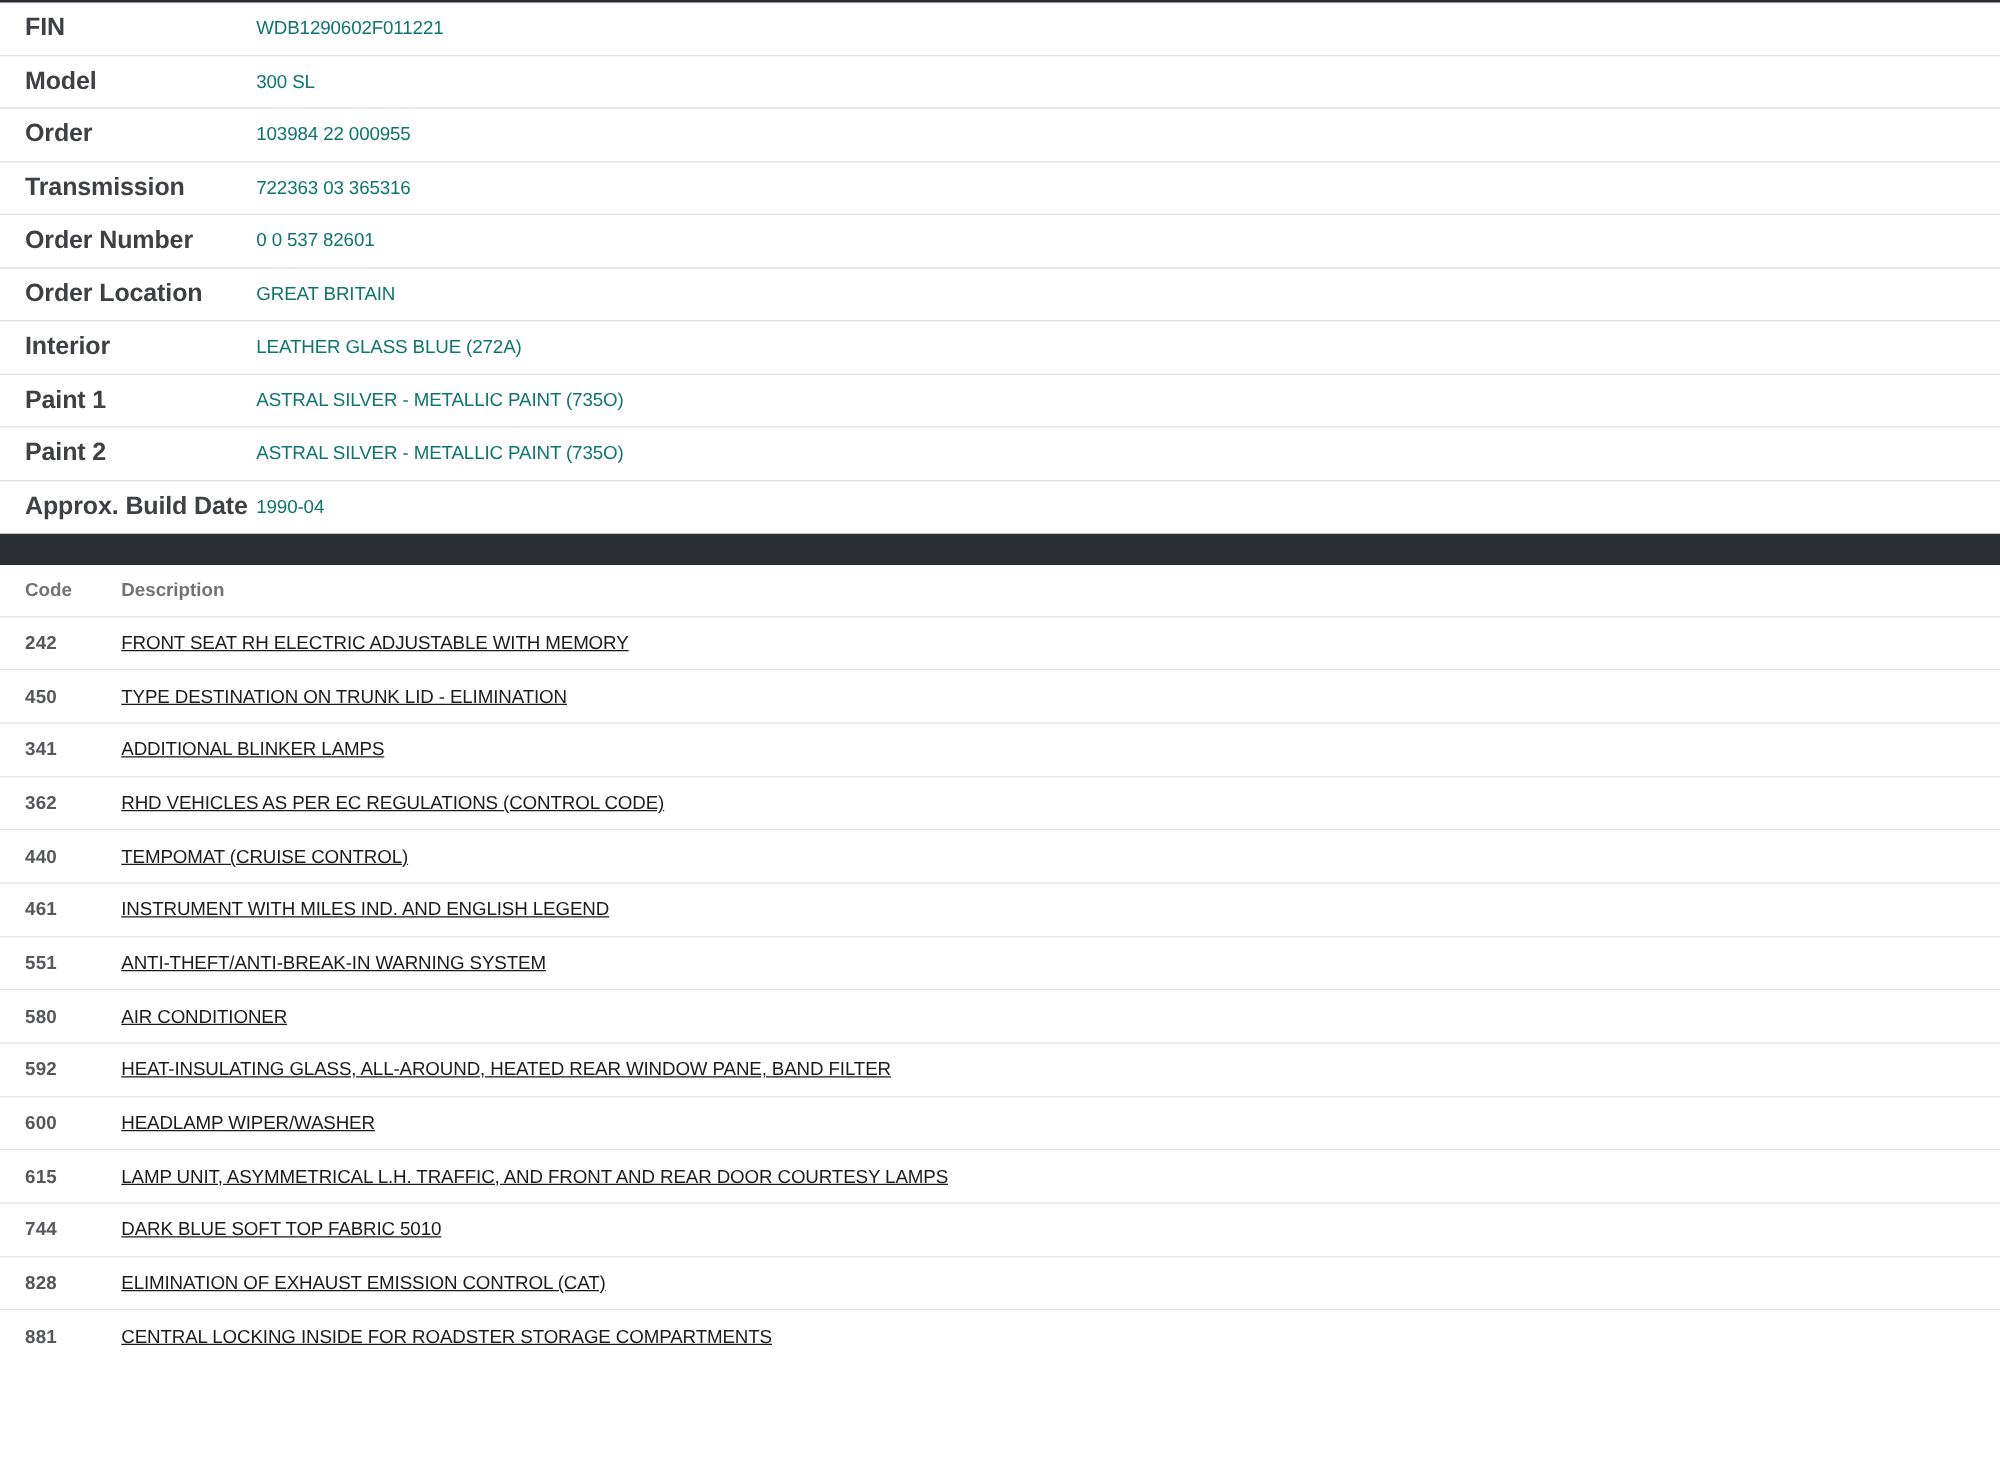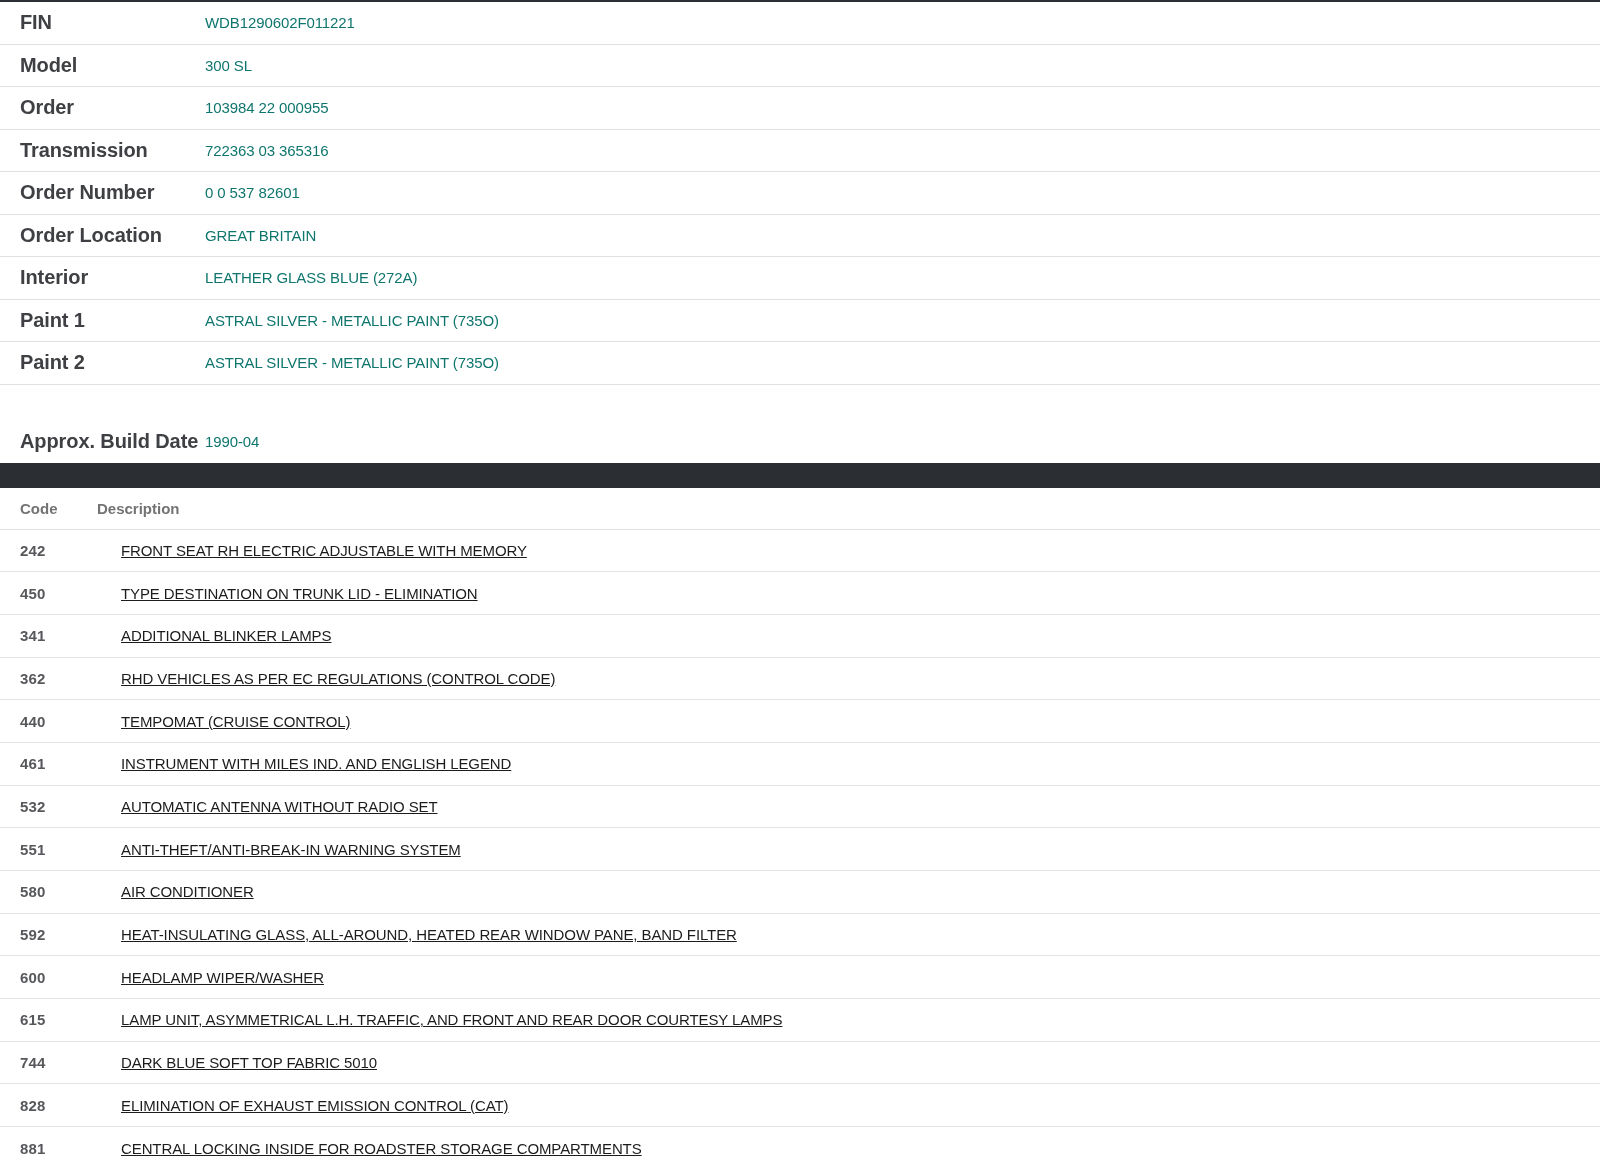--- a/index.html
+++ b/index.html
@@ -16,21 +16,21 @@
   }
 
   
   .info-table { width: 100%; }
   .info-row {
     display: flex;
     align-items: center;
     height: 42.5px;
     border-bottom: 1px solid #e1e1e1;
   }
-  .info-row:last-child { border-bottom: none; margin-top: 36px; }
+  .info-row:last-child { border-bottom: none; }
   .info-label {
     width: 205px;
     padding-left: 20px;
     font-size: 20px;
     font-weight: 700;
     color: #3e4043;
     letter-spacing: -0.1px;
   }
   .info-value {
     font-size: 15px;
@@ -56,21 +56,20 @@
     font-size: 15px;
     font-weight: 700;
     color: #737373;
   }
   .opt-row {
     display: flex;
     align-items: center;
     height: 42.7px;
     border-bottom: 1px solid #e4e4e4;
     font-size: 15px;
-    gap: 24px;
   }
   .opt-row:last-child { border-bottom: none; }
   .col-code {
     width: 97px;
     padding-left: 20px;
     flex-shrink: 0;
   }
   .opt-code {
     width: 97px;
     padding-left: 20px;
@@ -177,24 +176,20 @@
         <div class="opt-row">
           <div class="opt-code">440</div>
           <div class="opt-desc">TEMPOMAT (CRUISE CONTROL)</div>
         </div>
 
         <div class="opt-row">
           <div class="opt-code">461</div>
           <div class="opt-desc">INSTRUMENT WITH MILES IND. AND ENGLISH LEGEND</div>
         </div>
 
-        <div class="opt-row">
-          <div class="opt-code">532</div>
-          <div class="opt-desc">AUTOMATIC ANTENNA WITHOUT RADIO SET</div>
-        </div>
 
         <div class="opt-row">
           <div class="opt-code">551</div>
           <div class="opt-desc">ANTI-THEFT/ANTI-BREAK-IN WARNING SYSTEM</div>
         </div>
 
         <div class="opt-row">
           <div class="opt-code">580</div>
           <div class="opt-desc">AIR CONDITIONER</div>
         </div>

